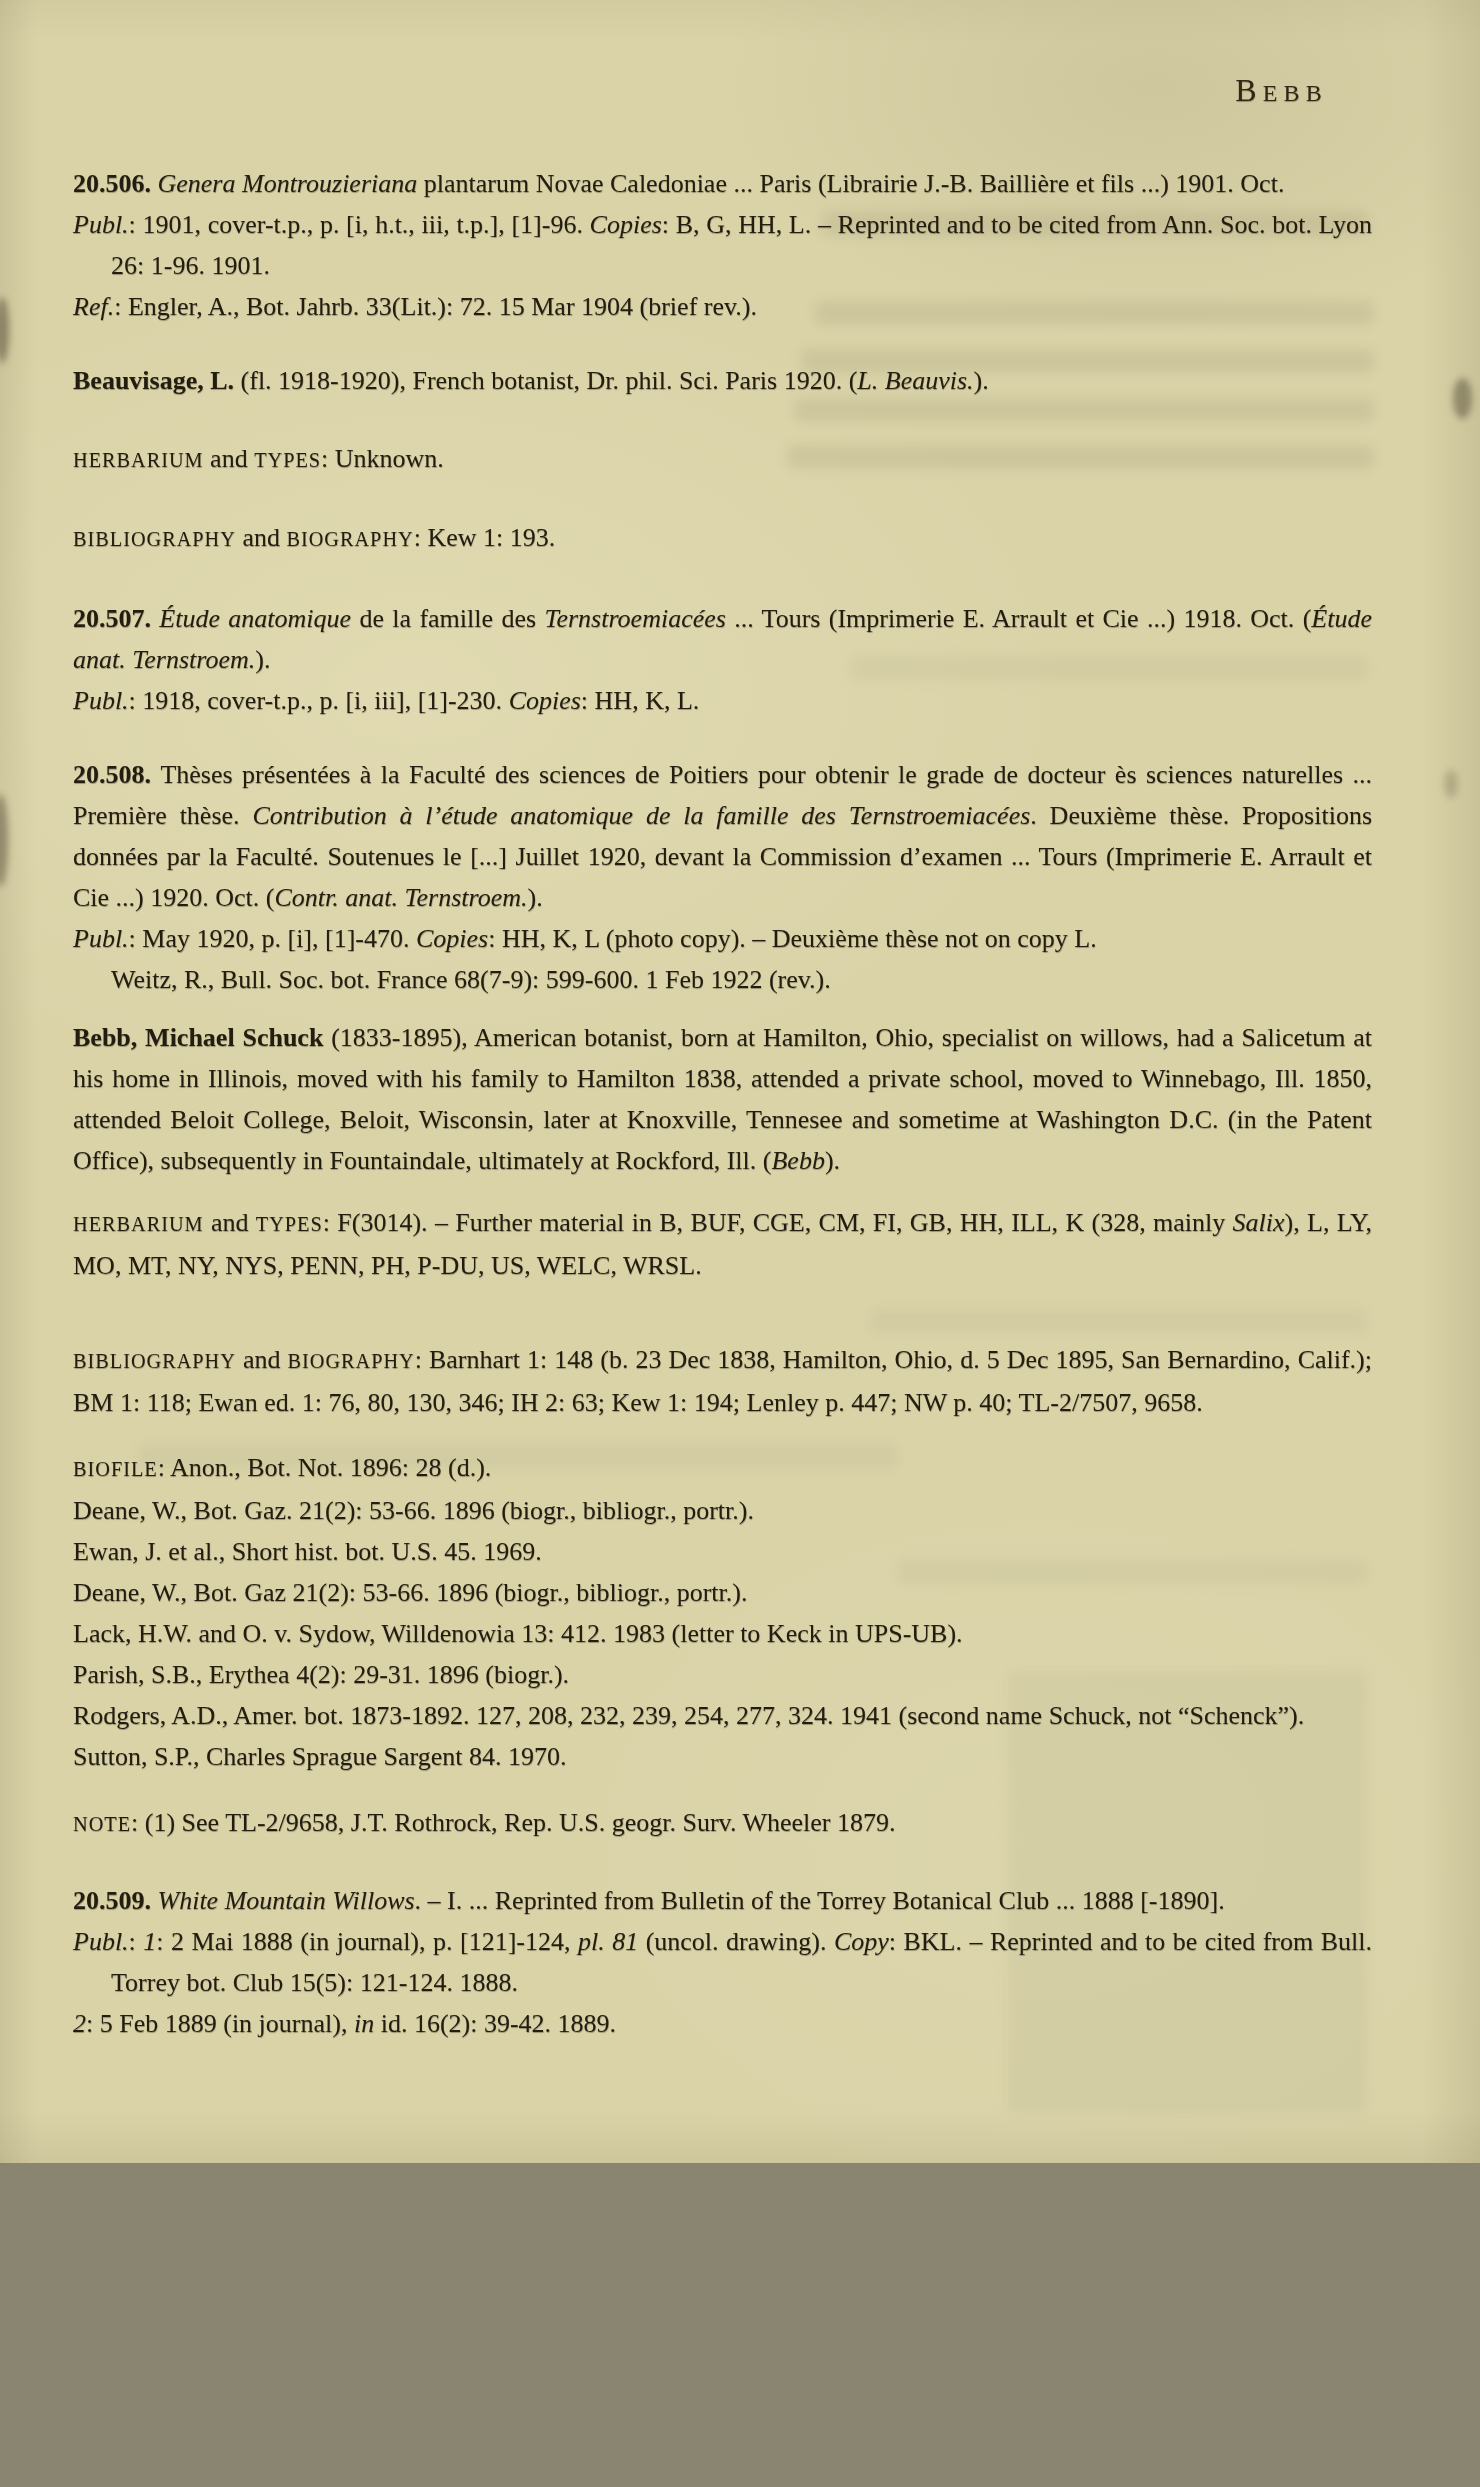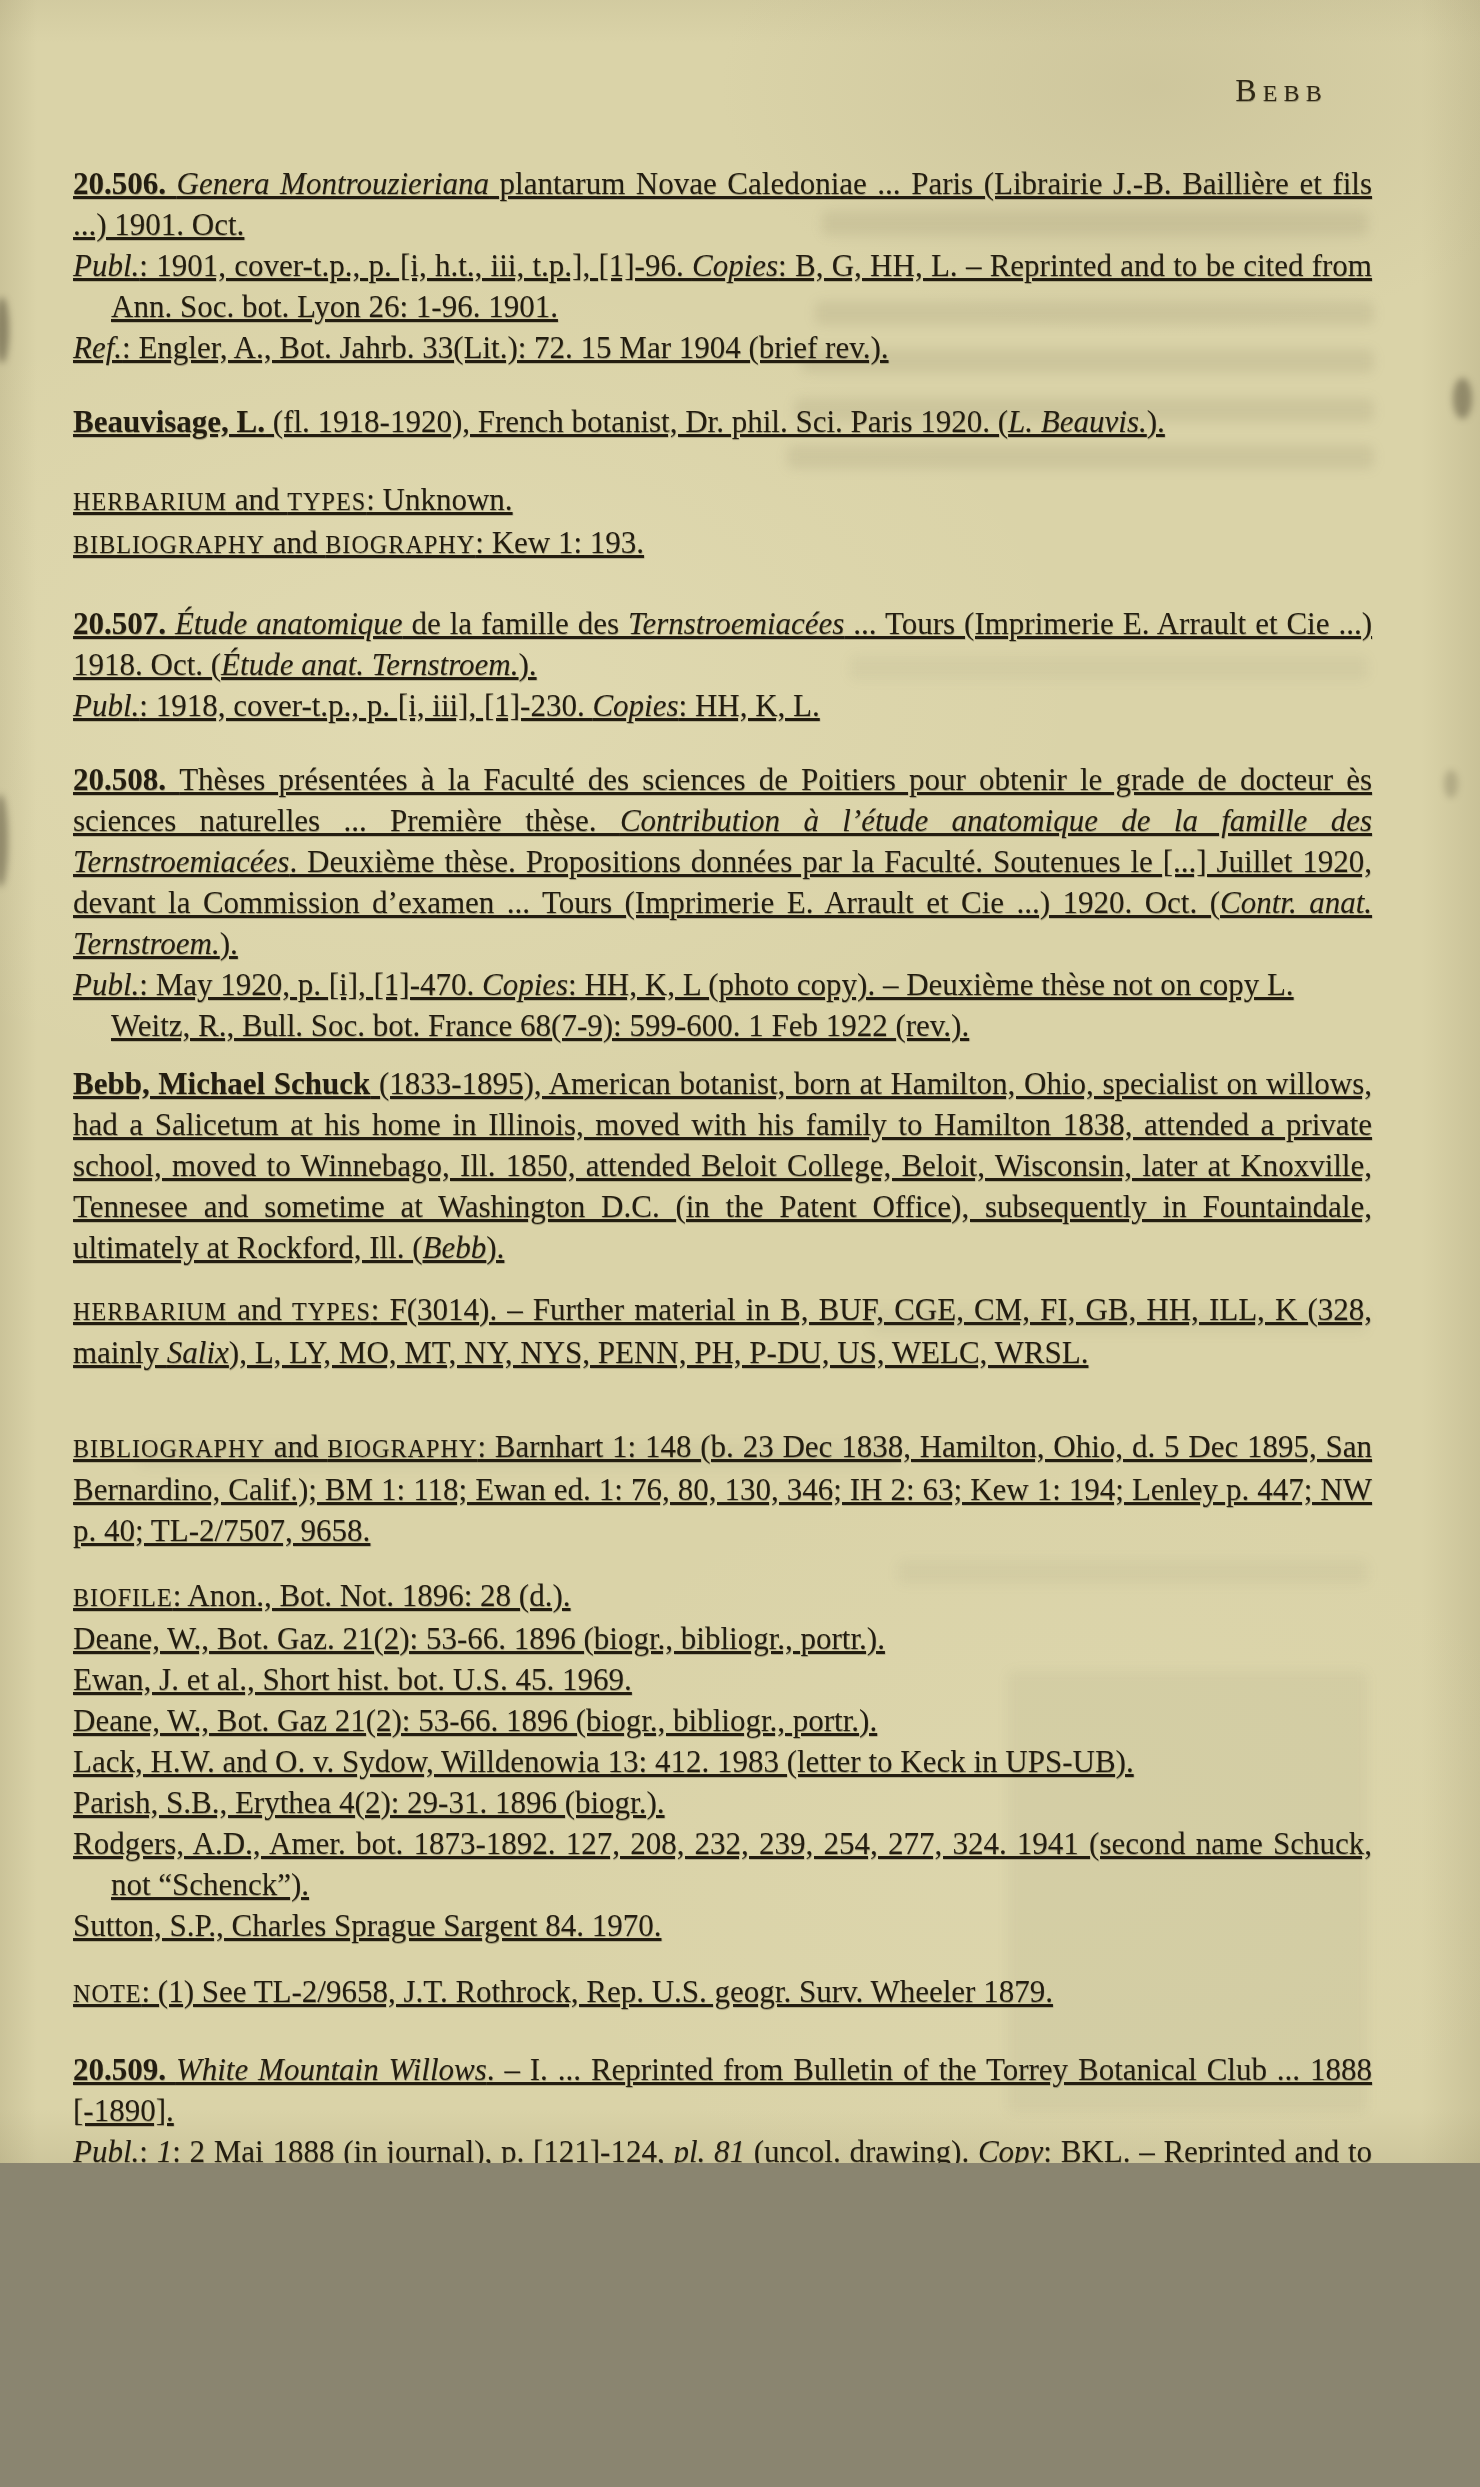--- a/index.html
+++ b/index.html
@@ -16,25 +16,24 @@
       radial-gradient(760px 553px at 70% 85%, rgba(230,224,190,0.20), transparent 70%),
       linear-gradient(90deg, rgba(140,130,92,0.20) 0%, rgba(0,0,0,0) 2.5%, rgba(0,0,0,0) 96%, rgba(140,130,92,0.22) 100%),
       linear-gradient(180deg, rgba(140,130,92,0.10) 0%, rgba(0,0,0,0) 2%, rgba(0,0,0,0) 97.5%, rgba(140,130,92,0.16) 100%);
   }
   .text-block{
     position:absolute;left:73px;top:0;width:1299px;
     color:#231d10;
   }
   p.para{
     margin:0;
-    font-size:31px;
+    font-size:26px;
     line-height:41px;
     text-align:justify;
     text-shadow:0.4px 0.6px 0.7px rgba(35,28,14,0.35);
-    text-decoration:underline;
   }
   p.hang{padding-left:38px;text-indent:-38px;}
   p.cont{padding-left:38px;}
   .seg-b{font-weight:bold;}
   .seg-i{font-style:italic;}
   .seg-sc{font-size:0.78em;letter-spacing:1px;}
   .running-head{
     position:absolute;top:72px;right:153px;
     color:#2f2816;letter-spacing:6.2px;
     text-shadow:0.3px 0.5px 0.7px rgba(40,32,16,0.35);
@@ -88,21 +87,21 @@
   <i class="smudge" style="left:-9.7px;top:2455px;width:41px;height:35px;opacity:.3;"></i>
 
   <div class="running-head"><span class="rh-initial">B</span><span class="rh-rest">EBB</span></div>
 
   <div class="text-block">
       <p class="para" style="margin-top: 163px;"><span class="seg-b">20.506. </span><span class="seg-i">Genera Montrouzieriana</span><span> plantarum Novae Caledoniae ... Paris (Librairie J.-B. Baillière et fils ...) 1901. Oct.</span></p>
       <p class="para hang"><span class="seg-i">Publ.</span><span>: 1901, cover-t.p., p. [i, h.t., iii, t.p.], [1]-96. </span><span class="seg-i">Copies</span><span>: B, G, HH, L. – Reprinted and to be cited from Ann. Soc. bot. Lyon 26: 1-96. 1901.</span></p>
       <p class="para hang"><span class="seg-i">Ref.</span><span>: Engler, A., Bot. Jahrb. 33(Lit.): 72. 15 Mar 1904 (brief rev.).</span></p>
       <p class="para" style="margin-top: 33px;"><span class="seg-b">Beauvisage, L.</span><span> (fl. 1918-1920), French botanist, Dr. phil. Sci. Paris 1920. (</span><span class="seg-i">L. Beauvis.</span><span>).</span></p>
       <p class="para" style="margin-top: 37px;"><span class="seg-sc">HERBARIUM</span><span> and </span><span class="seg-sc">TYPES</span><span>: Unknown.</span></p>
-      <p class="para" style=""><span class="seg-sc">BIBLIOGRAPHY</span><span> and </span><span class="seg-sc">BIOGRAPHY</span><span>: Kew 1: 193.</span></p>
+      <p class="para" style="margin-top: 36px;"><span class="seg-sc">BIBLIOGRAPHY</span><span> and </span><span class="seg-sc">BIOGRAPHY</span><span>: Kew 1: 193.</span></p>
       <p class="para" style="margin-top: 38px;"><span class="seg-b">20.507. </span><span class="seg-i">Étude anatomique</span><span> de la famille des </span><span class="seg-i">Ternstroemiacées</span><span> ... Tours (Imprimerie E. Arrault et Cie ...) 1918. Oct. (</span><span class="seg-i">Étude anat. Ternstroem.</span><span>).</span></p>
       <p class="para hang"><span class="seg-i">Publ.</span><span>: 1918, cover-t.p., p. [i, iii], [1]-230. </span><span class="seg-i">Copies</span><span>: HH, K, L.</span></p>
       <p class="para" style="margin-top: 33px;"><span class="seg-b">20.508. </span><span>Thèses présentées à la Faculté des sciences de Poitiers pour obtenir le grade de docteur ès sciences naturelles ... Première thèse. </span><span class="seg-i">Contribution à l’étude anatomique de la famille des Ternstroemiacées</span><span>. Deuxième thèse. Propositions données par la Faculté. Soutenues le [...] Juillet 1920, devant la Commission d’examen ... Tours (Imprimerie E. Arrault et Cie ...) 1920. Oct. (</span><span class="seg-i">Contr. anat. Ternstroem.</span><span>).</span></p>
       <p class="para hang"><span class="seg-i">Publ.</span><span>: May 1920, p. [i], [1]-470. </span><span class="seg-i">Copies</span><span>: HH, K, L (photo copy). – Deuxième thèse not on copy L.</span></p>
       <p class="para cont"><span>Weitz, R., Bull. Soc. bot. France 68(7-9): 599-600. 1 Feb 1922 (rev.).</span></p>
       <p class="para" style="margin-top: 16.6px;"><span class="seg-b">Bebb, Michael Schuck</span><span> (1833-1895), American botanist, born at Hamilton, Ohio, specialist on willows, had a Salicetum at his home in Illinois, moved with his family to Hamilton 1838, attended a private school, moved to Winnebago, Ill. 1850, attended Beloit College, Beloit, Wisconsin, later at Knoxville, Tennesee and sometime at Washington D.C. (in the Patent Office), subsequently in Fountaindale, ultimately at Rockford, Ill. (</span><span class="seg-i">Bebb</span><span>).</span></p>
       <p class="para" style="margin-top: 21px;"><span class="seg-sc">HERBARIUM</span><span> and </span><span class="seg-sc">TYPES</span><span>: F(3014). – Further material in B, BUF, CGE, CM, FI, GB, HH, ILL, K (328, mainly </span><span class="seg-i">Salix</span><span>), L, LY, MO, MT, NY, NYS, PENN, PH, P-DU, US, WELC, WRSL.</span></p>
       <p class="para" style="margin-top: 53px;"><span class="seg-sc">BIBLIOGRAPHY</span><span> and </span><span class="seg-sc">BIOGRAPHY</span><span>: Barnhart 1: 148 (b. 23 Dec 1838, Hamilton, Ohio, d. 5 Dec 1895, San Bernardino, Calif.); BM 1: 118; Ewan ed. 1: 76, 80, 130, 346; IH 2: 63; Kew 1: 194; Lenley p. 447; NW p. 40; TL-2/7507, 9658.</span></p>
       <p class="para" style="margin-top: 24px;"><span class="seg-sc">BIOFILE</span><span>: Anon., Bot. Not. 1896: 28 (d.).</span></p>
       <p class="para"><span>Deane, W., Bot. Gaz. 21(2): 53-66. 1896 (biogr., bibliogr., portr.).</span></p>

